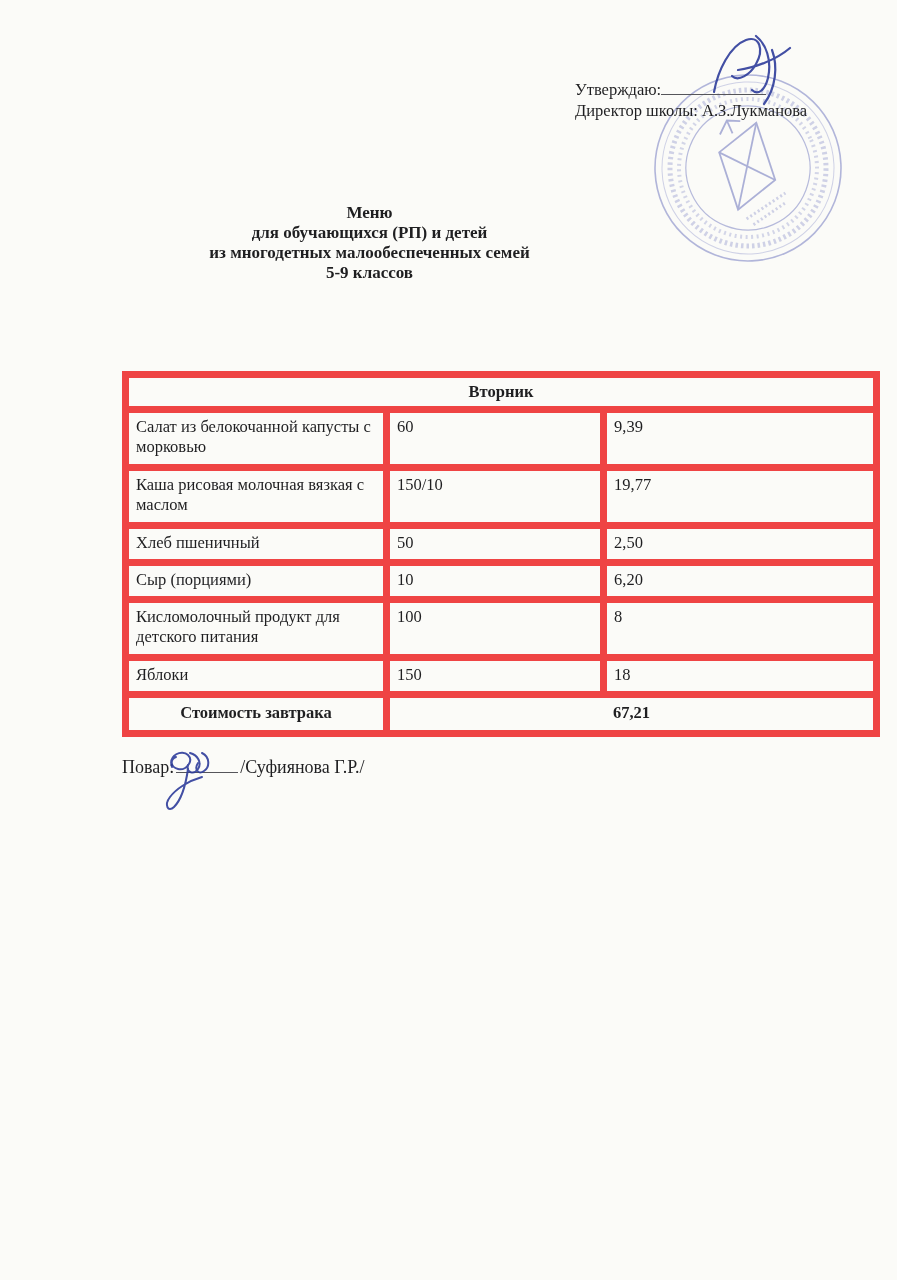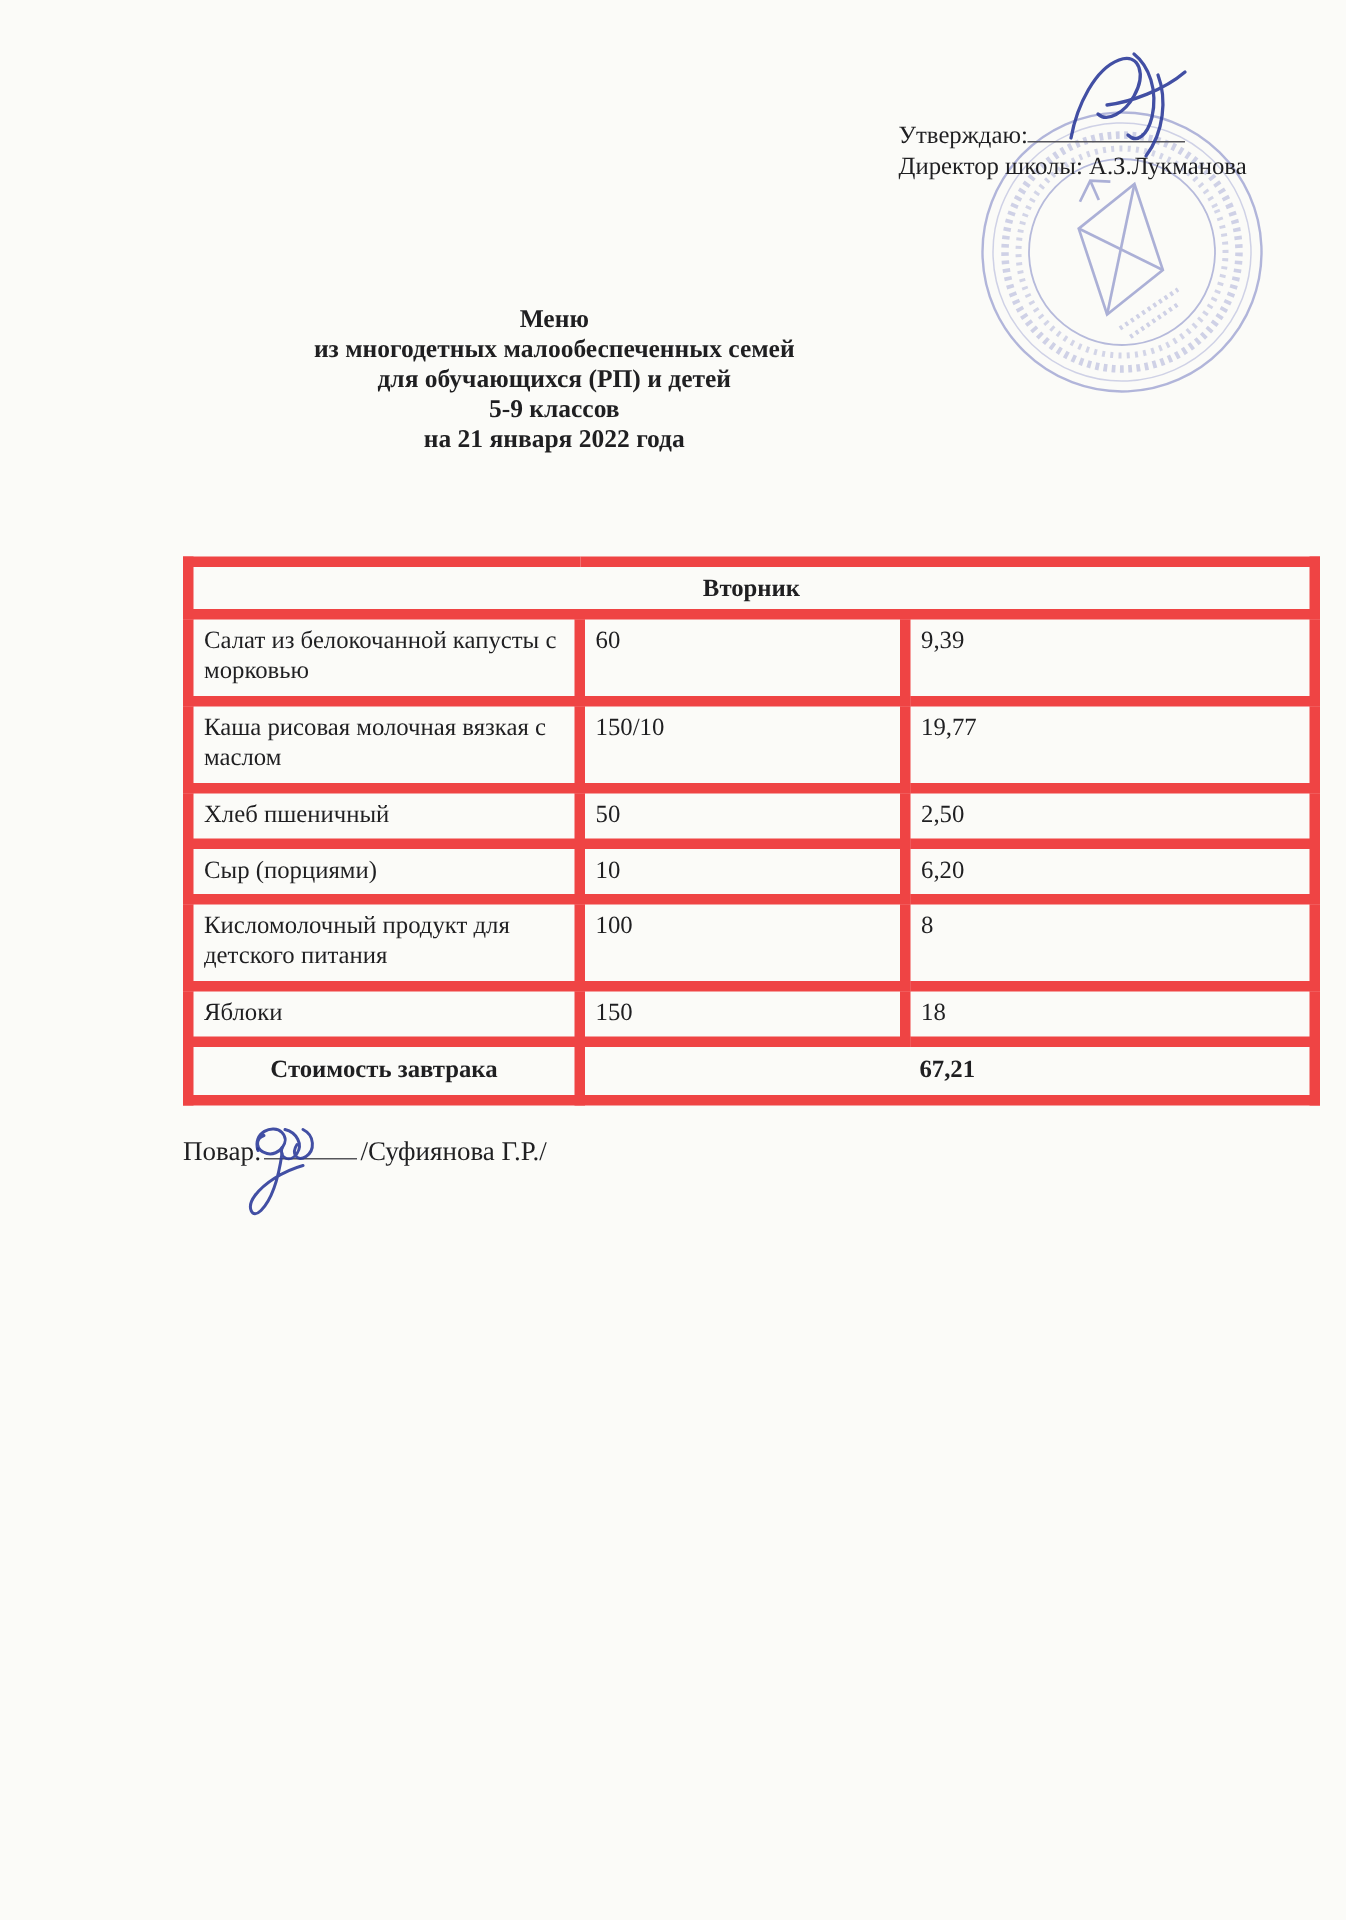--- a/index.html
+++ b/index.html
@@ -15,21 +15,21 @@
     color: #1f1f21;
     overflow: hidden;
   }
   .page {
     position: absolute;
     inset: 0;
   }
   
   .approval {
     position: absolute;
-    left: 599px;
+    left: 575px;
     top: 79px;
     font-size: 16.5px;
     line-height: 21px;
     white-space: nowrap;
   }
   .sig-underline {
     display: inline-block;
     width: 105px;
     border-bottom: 1px solid #55555a;
     height: 14px;
@@ -170,24 +170,23 @@
     <g stroke="#2e3d9b" stroke-width="2.2" fill="none" stroke-linecap="round" opacity="0.9">
       <path d="M46,62 C50,40 62,16 78,10 C92,5 96,20 88,34 C82,45 70,52 64,46"></path>
       <path d="M88,6 C98,14 104,30 100,48 C97,60 90,66 84,60"></path>
       <path d="M70,40 C86,38 108,30 122,18"></path>
       <path d="M104,20 C110,36 108,58 96,74"></path>
     </g>
   </svg>
 
   <div class="doc-title">
     <div>Меню</div>
+    <div>для обучающихся (РП) и детей</div>
     <div>из многодетных малообеспеченных семей</div>
-    <div>для обучающихся (РП) и детей</div>
     <div>5-9 классов</div>
-    <div>на 21 января  2022 года</div>
   </div>
 
   <table class="menu">
     <colgroup>
       <col style="width:261px">
       <col style="width:217px">
       <col style="width:273px">
     </colgroup>
     <tbody>
       <tr>

